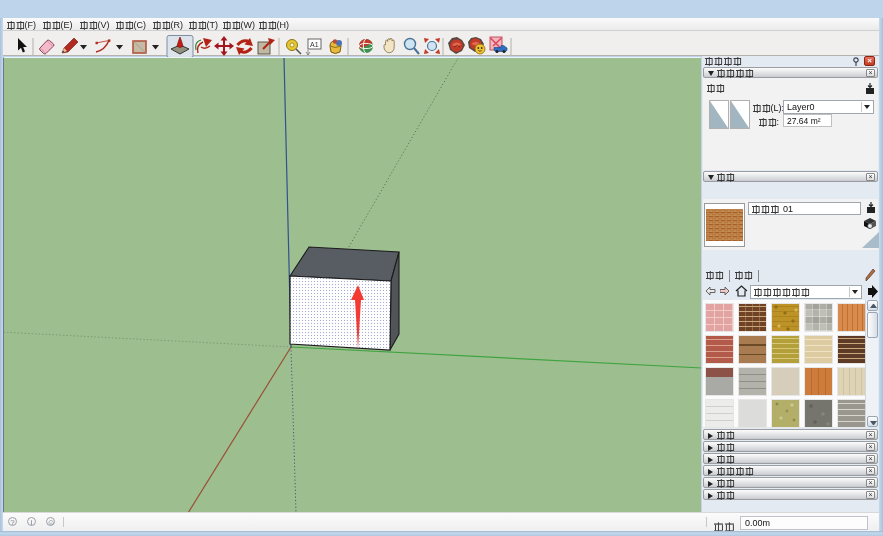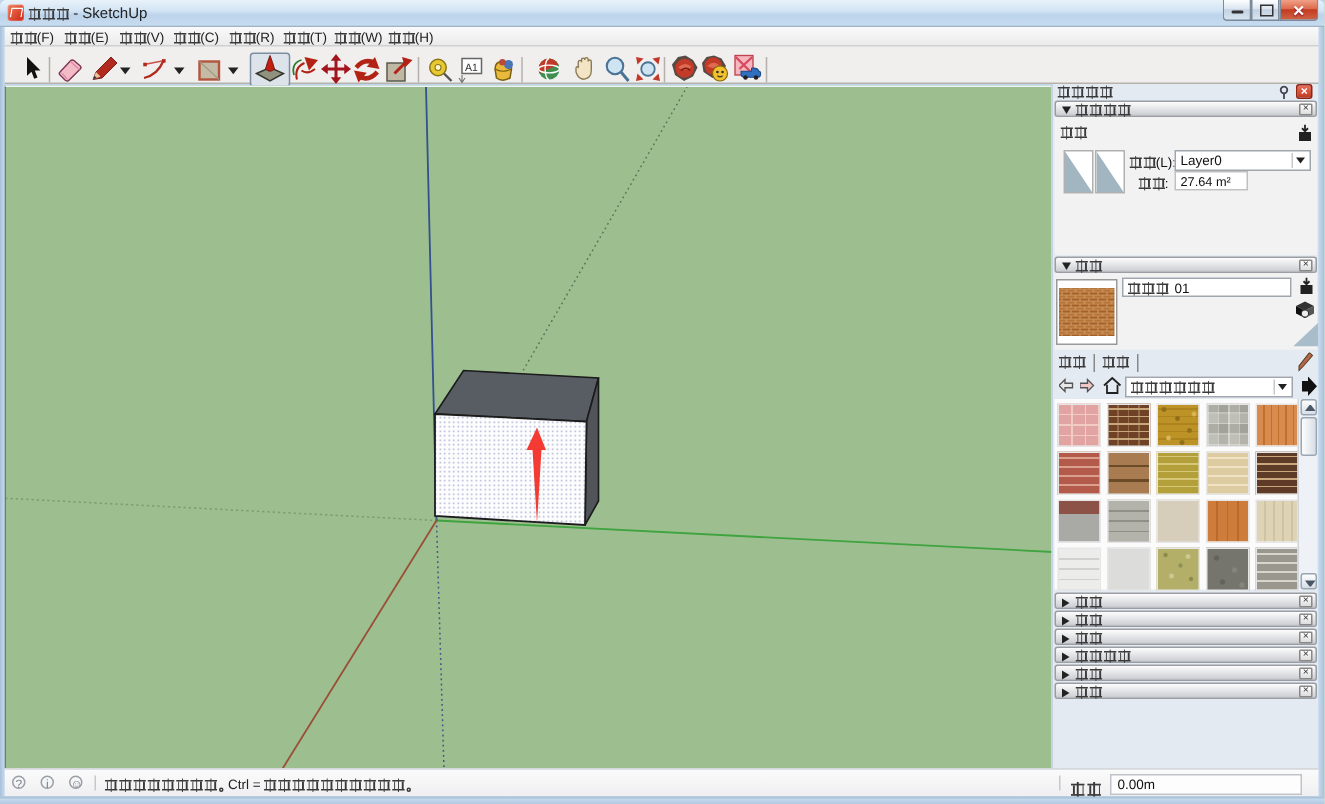--- a/index.html
+++ b/index.html
@@ -49,29 +49,20 @@
 .scir{position:absolute;top:4px;width:9px;height:9px;border:1px solid #9aa0a8;border-radius:50%;color:#7a8088;font-size:8px;line-height:9px;text-align:center;}
 .sw{position:absolute;width:29px;height:29px;border:1px solid #e6e6e6;}
 #bottomborder{position:absolute;left:0;top:531px;width:883px;height:5px;background:linear-gradient(#9fb8cf,#c3d8ec 40%,#b1c9e0);}
 #lborder{position:absolute;left:0;top:18px;width:3px;height:513px;background:linear-gradient(90deg,#a8c0d8,#c6daee);}
 #rborder{position:absolute;right:0;top:18px;width:4px;height:513px;background:linear-gradient(90deg,#c6daee,#a8c0d8);}
 </style>
 </head>
 <body>
 <div id="win">
 
-  <div id="title">
-    <div class="logo"></div>
-    <div class="txt"><span class="zh w3"></span>&nbsp;- SketchUp</div>
-    <div class="capbtns">
-      <div class="capbtn min"></div>
-      <div class="capbtn max"></div>
-      <div class="capbtn cls"></div>
-    </div>
-  </div>
 
   <div id="menu">
     <div class="mi" style="left:4px"><span class="zh w2"></span>(F)</div>
     <div class="mi" style="left:40px"><span class="zh w2"></span>(E)</div>
     <div class="mi" style="left:77px"><span class="zh w2"></span>(V)</div>
     <div class="mi" style="left:113px"><span class="zh w2"></span>(C)</div>
     <div class="mi" style="left:150px"><span class="zh w2"></span>(R)</div>
     <div class="mi" style="left:186px"><span class="zh w2"></span>(T)</div>
     <div class="mi" style="left:220px"><span class="zh w2"></span>(W)</div>
     <div class="mi" style="left:256px"><span class="zh w2"></span>(H)</div>
@@ -287,21 +278,21 @@
       <div class="field" style="left:80px;top:36px;width:49px;height:13px;border-color:#c0c0c0;">
           <span style="position:absolute;left:3px;top:1px;font-size:8.5px">27.64 m²</span>
         </div>
     </div>
 
     <div class="secbar" style="margin-top:1px">
         <div class="tri" style="border-left:3.5px solid transparent;border-right:3.5px solid transparent;border-top:5px solid #222;"></div>
         <span class="zh w2 lbl"></span>
         <div class="xbtn">×</div>
       </div>
-    <div class="content" style="height:51px;margin:0 1px;text-align:center;">
+    <div class="content" style="height:51px;margin:17px 1px;text-align:center;">
       <div style="position:absolute;left:1px;top:4px;width:41px;height:44px;background:#fff;border:1px solid #999">
         <svg width="39" height="42" style="position:absolute;left:0;top:0">
          <defs>
               <pattern id="brk" width="6" height="4" patternUnits="userSpaceOnUse">
                 <rect width="6" height="4" fill="#b06a2e"></rect>
                 <rect width="6" height="2" fill="#a65f28"></rect>
                 <rect y="1.6" width="6" height=".6" fill="#d9ad72"></rect>
                 <rect y="3.6" width="6" height=".6" fill="#d9ad72"></rect>
                 <rect x="2.7" y="0" width=".6" height="1.6" fill="#d9ad72"></rect>
                 <rect x="5.7" y="2" width=".6" height="1.6" fill="#d9ad72"></rect>
@@ -424,23 +415,20 @@
         <span class="zh w2 lbl"></span>
         <div class="xbtn">×</div>
       </div>
   </div>
 
   <div id="status">
     <div class="scir" style="left:5px">?</div>
     <div class="scir" style="left:24px">i</div>
     <div class="scir" style="left:43px">☺</div>
     <div style="position:absolute;left:60px;top:4px;width:1px;height:10px;background:#c8c8c8"></div>
-    <div style="position:absolute;left:67px;top:5px;font-size:9px;color:#222">
-      <span class="zh w8"></span><span class="ring"></span> Ctrl = <span class="zh w10"></span><span class="ring"></span>
-    </div>
     <div style="position:absolute;left:703px;top:4px;width:1px;height:10px;background:#c8c8c8"></div>
     <div style="position:absolute;left:711px;top:5px;"><span class="zh w2" style="transform:scale(1.15);transform-origin:left center"></span></div>
     <div class="field" style="left:737px;top:3px;width:128px;height:14px;line-height:13px;padding-left:4px;border-color:#c0c4ca;background:#fdfdfd">0.00m</div>
   </div>
   <div id="bottomborder"></div>
   <div id="lborder"></div>
   <div id="rborder"></div>
 </div>
 
 </body></html>

